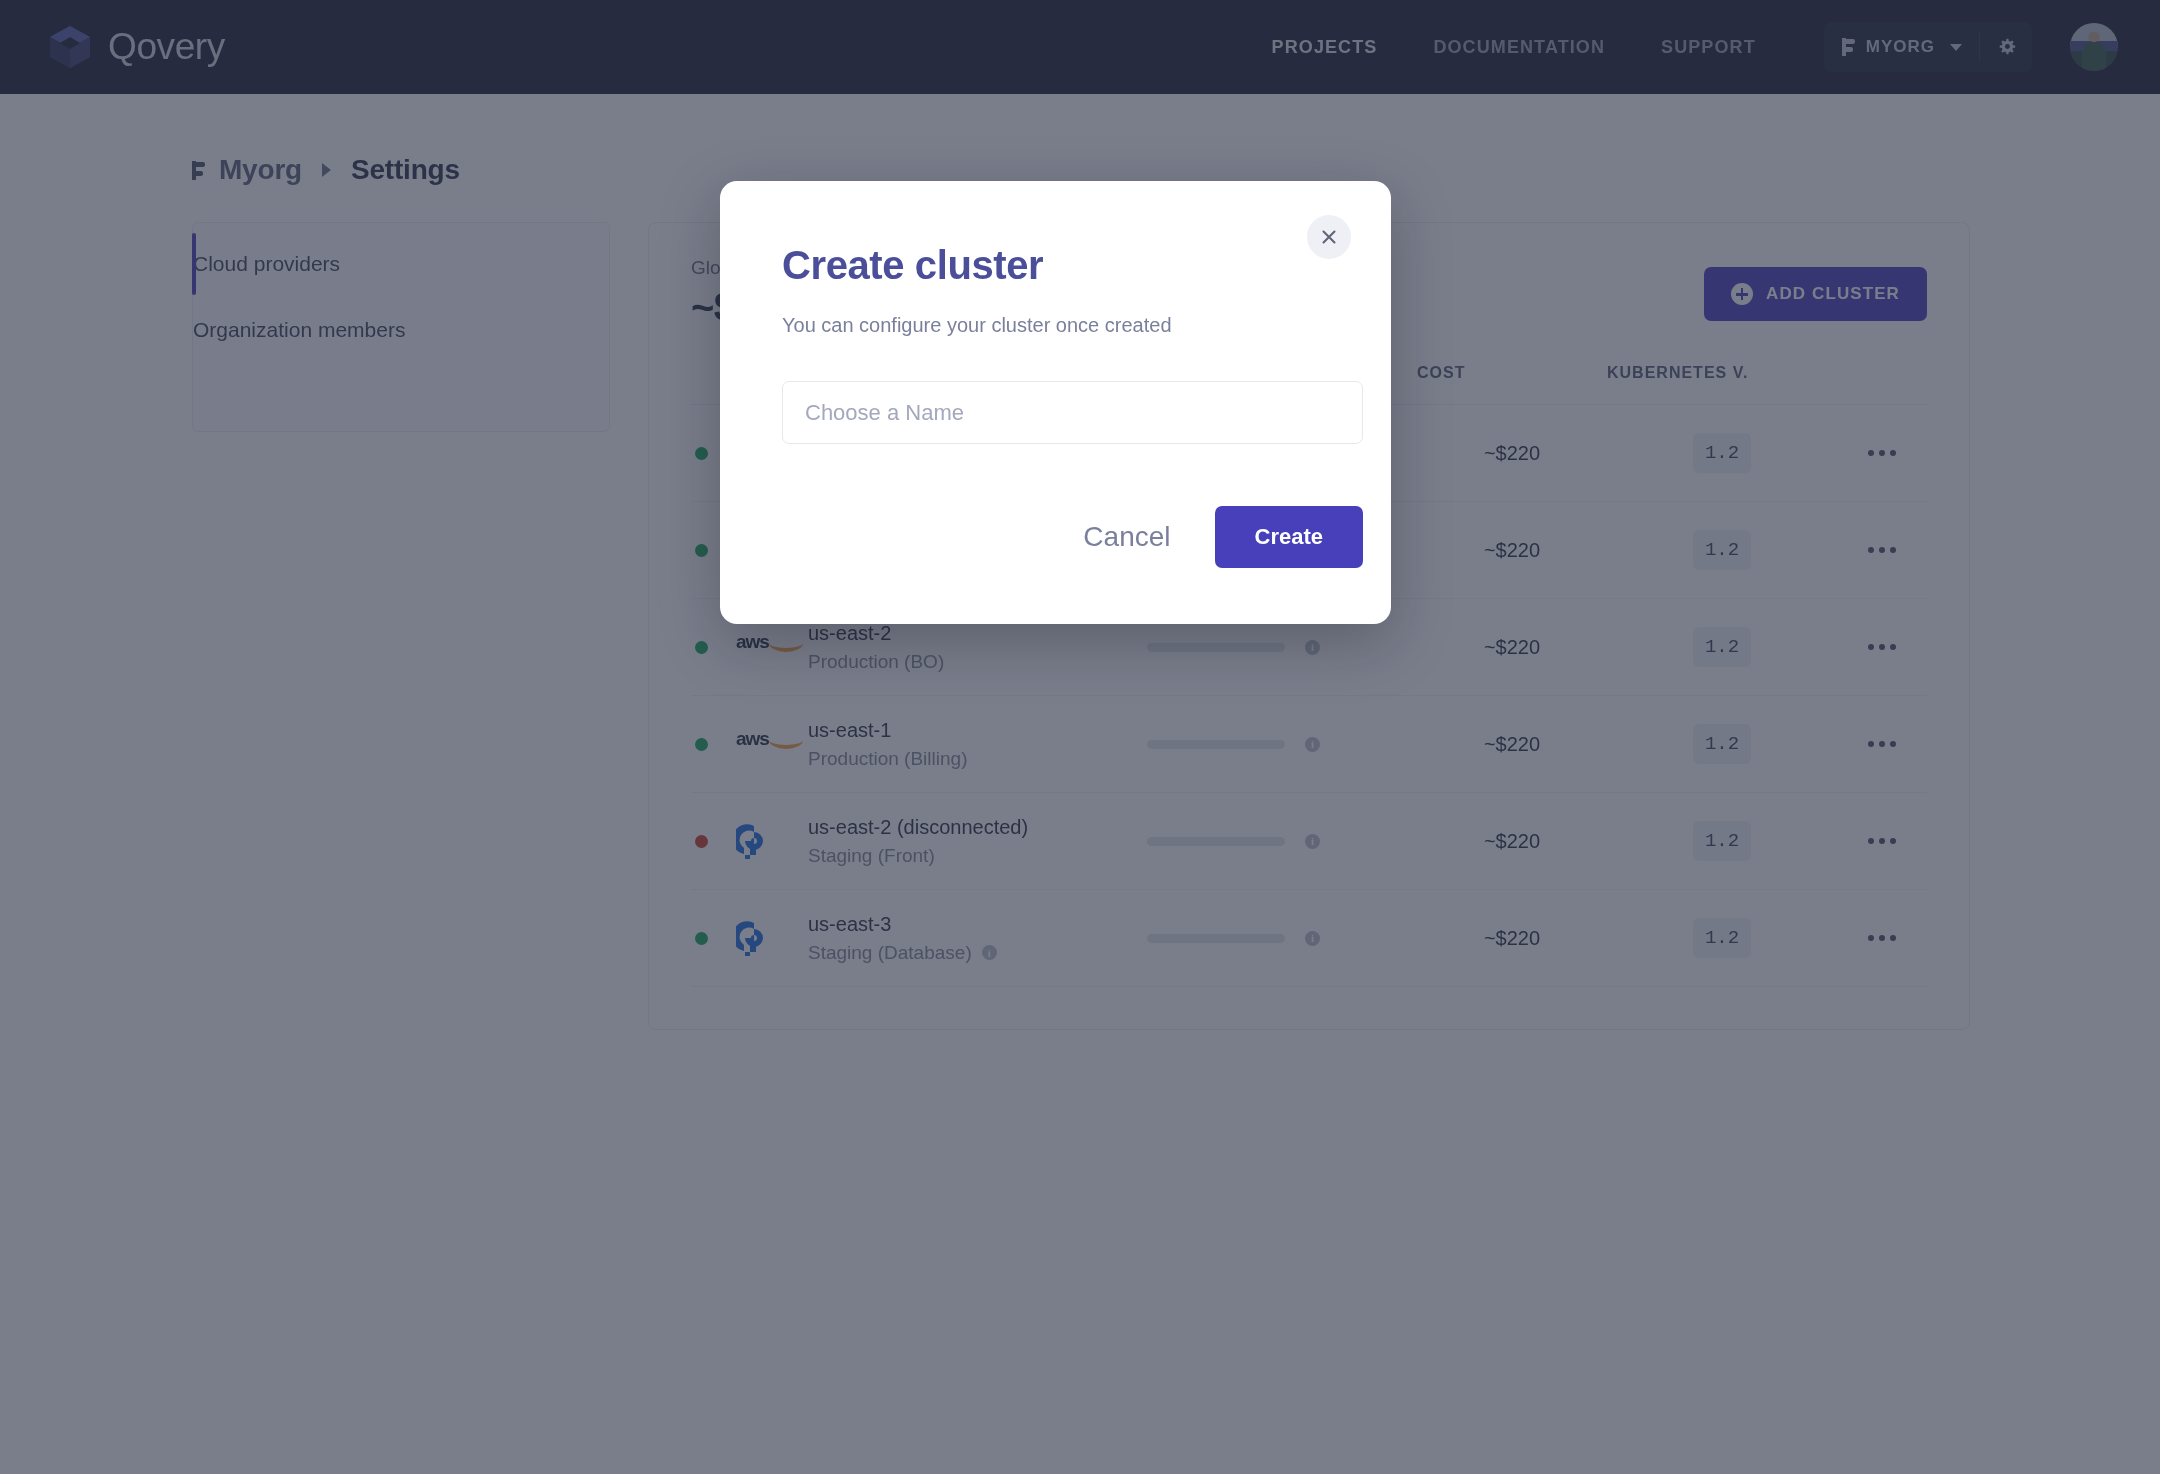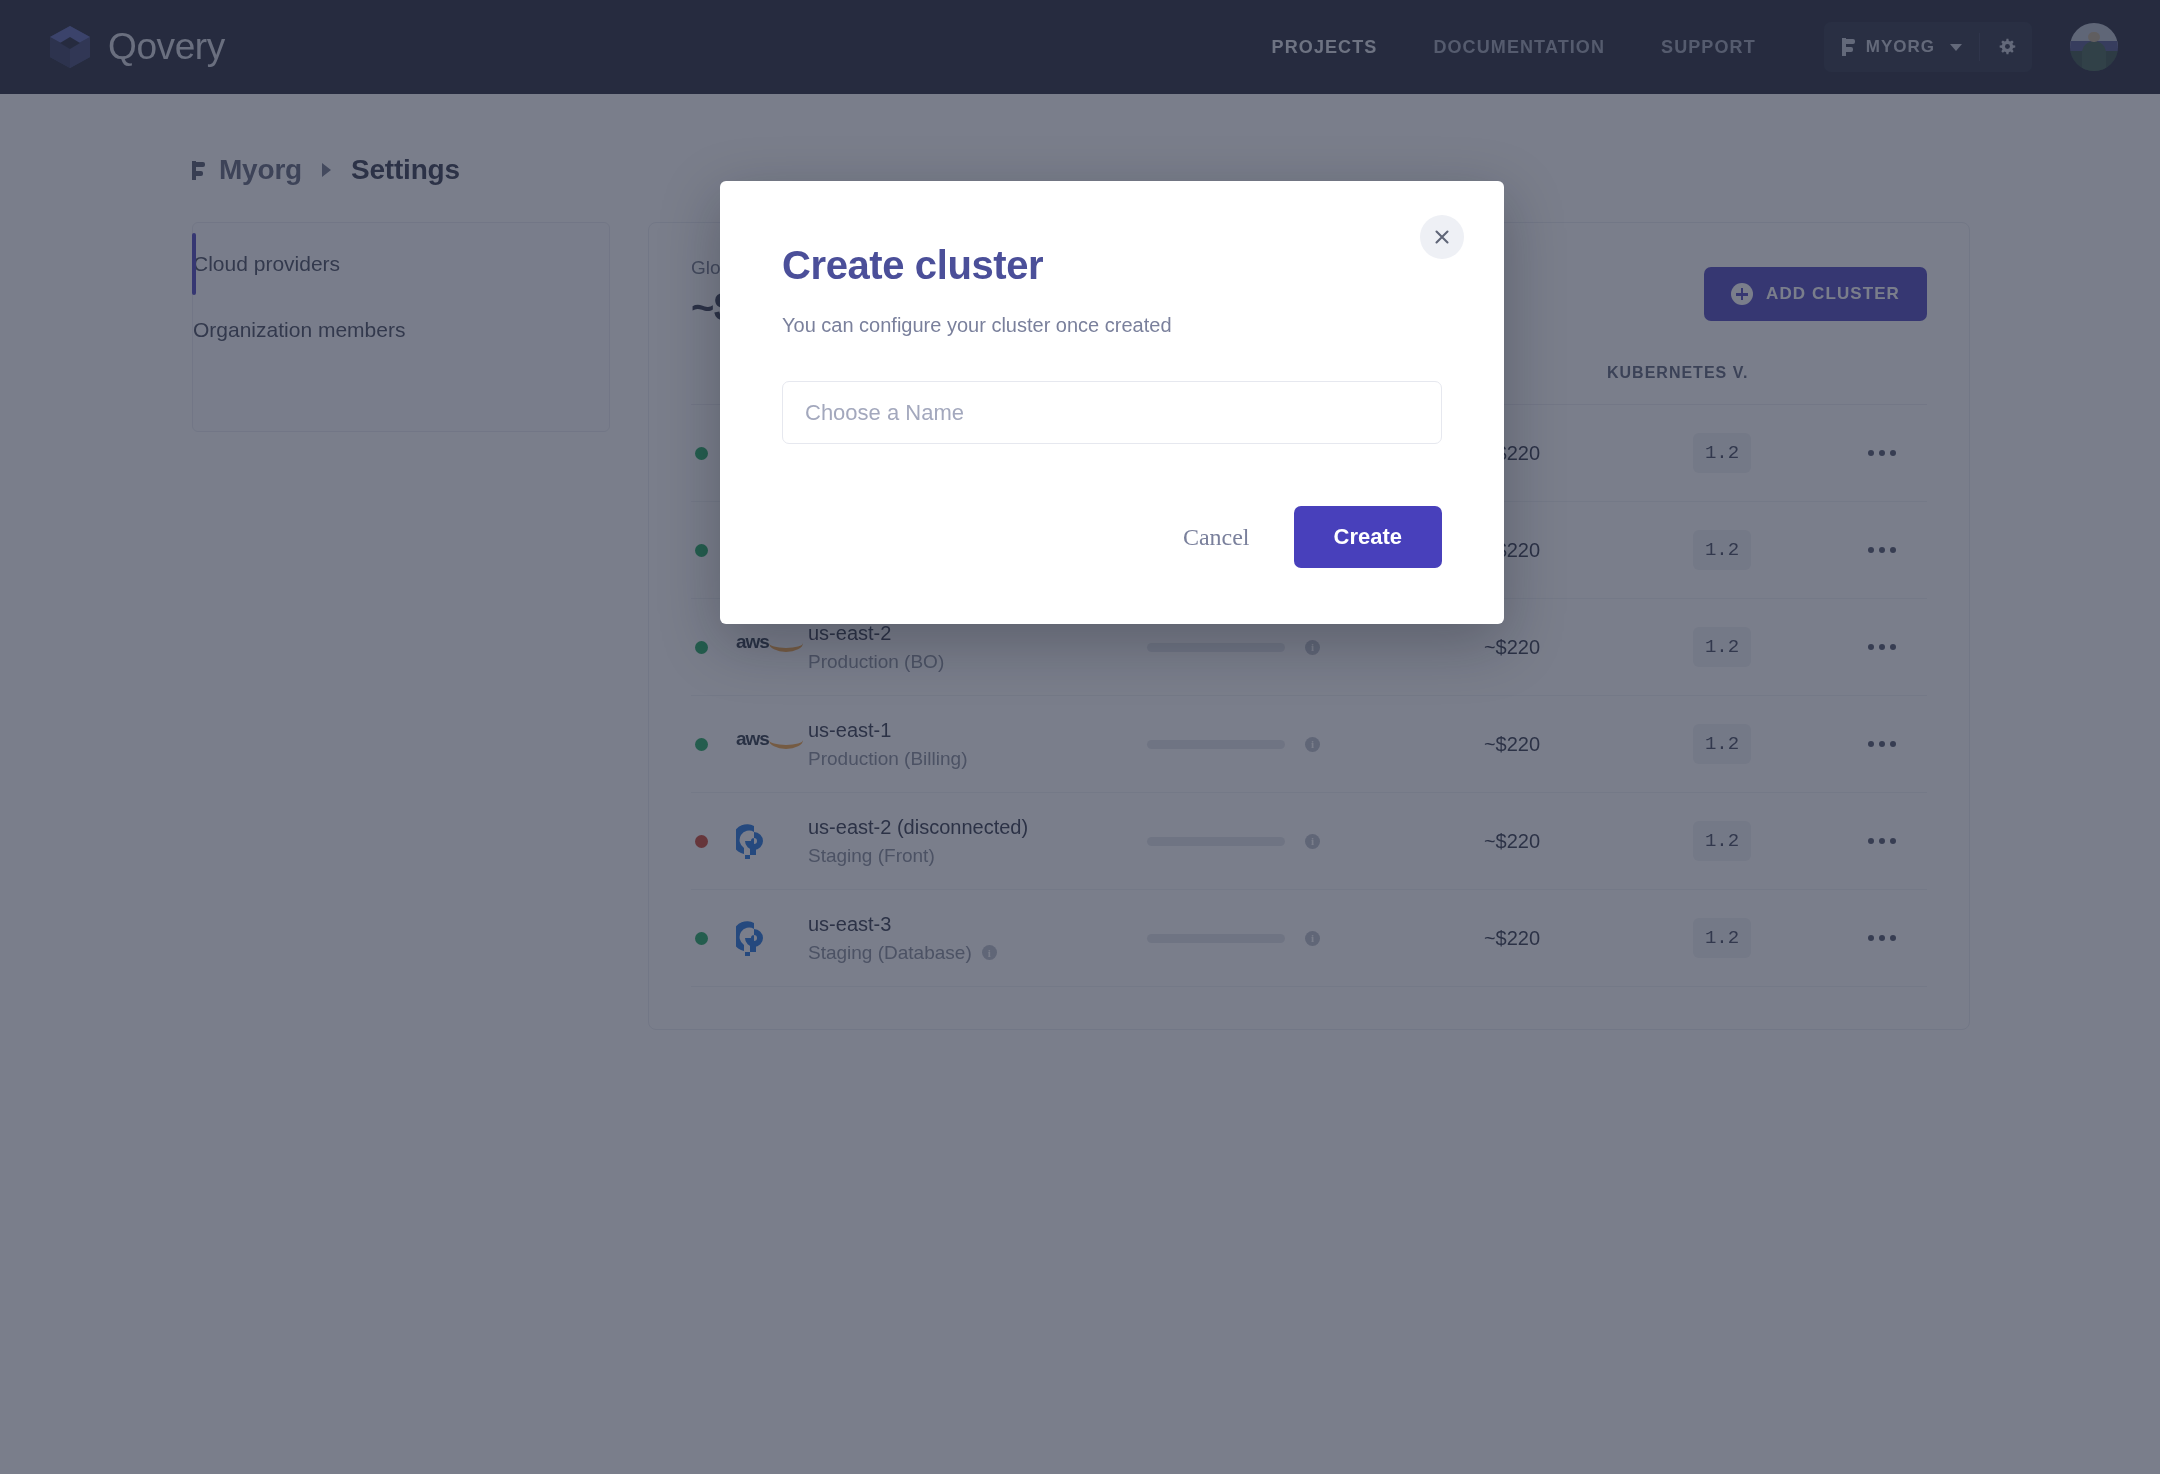--- a/index.html
+++ b/index.html
@@ -184,23 +184,23 @@
   .dots-btn { display:flex; align-items:center; justify-content:center; gap:5px; height:100%; }
   .dots-btn i { width:6px;height:6px;border-radius:50%;background:#4a5065; display:block;}
 
   
   .overlay {
     position: absolute; top: 0; left: 0; width: 2160px; height: 1474px;
     background: rgba(45,51,72,0.63); z-index: 50;
   }
   .modal {
     position: absolute; left: 720px; top: 181px;
-    width: 784px; background: #fff; border-radius: 6px;
+    width: 671px; background: #fff; border-radius: 17px;
     z-index: 60; box-shadow: 0 18px 60px rgba(15,18,30,0.28);
-    padding: 62px 62px 56px 62px;
+    padding: 62px 28px 56px 62px;
   }
   .modal-close {
     position: absolute; right: 40px; top: 34px;
     width: 44px; height: 44px; border-radius: 50%;
     background: #eef0f5; border: none;
     display: flex; align-items: center; justify-content: center;
   }
   .modal-close svg { display:block; }
   .modal-title {
     font-size: 40px; font-weight: 700; color: #4b4f99;
@@ -209,22 +209,22 @@
   .modal-sub { font-size: 20px; color: #7a809c; margin-bottom: 44px; }
   .modal-input {
     width: 100%; height: 63px; border: 1px solid #e6e8ef;
     border-radius: 7px; padding: 0 22px;
     font-size: 22px; color: #2c3246; background: #fff;
     font-family: "Liberation Sans", sans-serif;
   }
   .modal-input::placeholder { color: #a3a8bd; }
   .modal-actions { display:flex; align-items:center; justify-content:flex-end; gap: 18px; margin-top: 62px; }
   .btn-cancel {
-    background: none; border: none; font-size: 24px; color: #7a809c;
-    padding: 14px 26px; font-family: Liberation Serif, serif;
+    background: none; border: none; font-size: 28px; color: #7a809c;
+    padding: 14px 26px; font-family: Liberation Sans, sans-serif;
   }
   .btn-create {
     background: #4840bb; border: none; color: #fff;
     font-size: 22px; font-weight: 700; border-radius: 7px;
     height: 62px; padding: 0 40px;
     font-family: "Liberation Sans", sans-serif;
   }
 </style>
 </head>
 <body>

